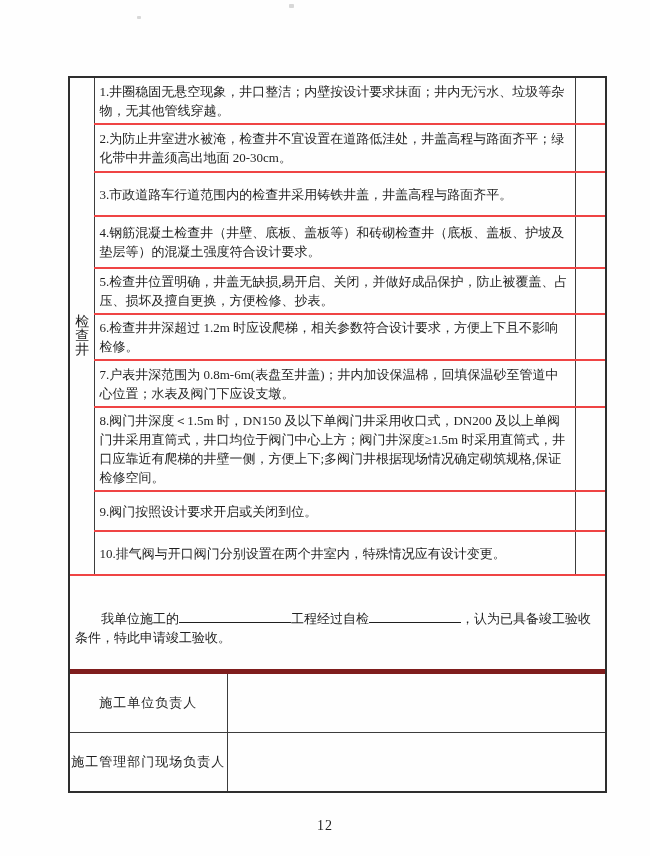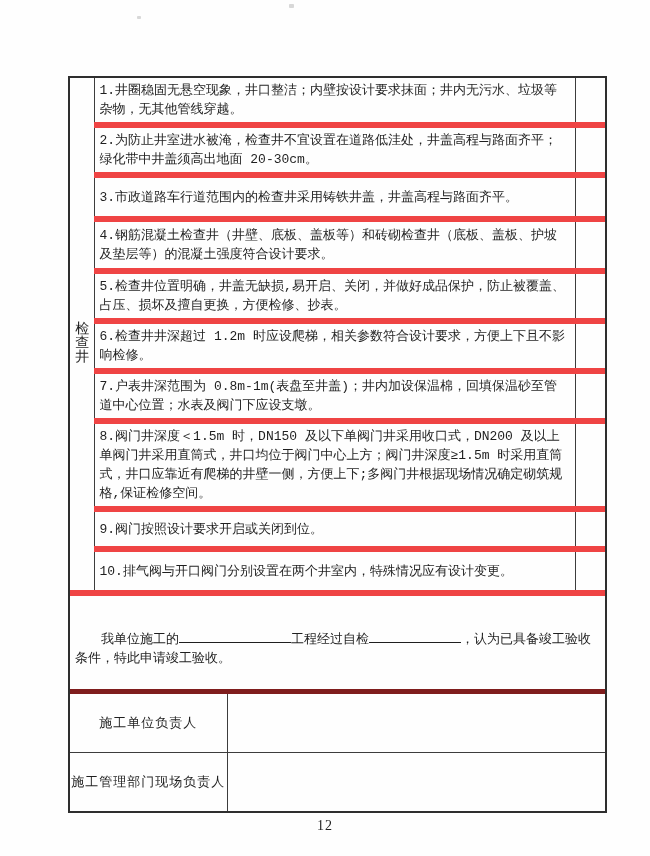--- a/index.html
+++ b/index.html
@@ -20,21 +20,21 @@
   .doc-table {
     position: absolute; left: 68px; top: 76px; width: 539px;
     border: 2px solid #2e2e2e;
     background: #fefefe;
   }
 
   table { border-collapse: collapse; width: 100%; table-layout: fixed; }
   td { font-size: 13px; line-height: 19px; vertical-align: middle; }
 
   
-  .items-table td { border-bottom: 6px solid #ef4444; font-family: Liberation Mono, monospace; }
+  .items-table td { border-bottom: 2px solid #ef4444; }
   .items-table td.colA { width: 24px; border-right: 1px solid #3d3d3d; text-align: center; }
   .items-table td.colB { padding: 3px 6px 3px 5px; text-align: left; }
   .items-table td.colC { width: 30px; border-left: 1px solid #3d3d3d; }
   .items-table tr:nth-child(1)  { height: 46px; }
   .items-table tr:nth-child(2)  { height: 48px; }
   .items-table tr:nth-child(3)  { height: 44px; margin-top: 14px; }
   .items-table tr:nth-child(4)  { height: 52px; }
   .items-table tr:nth-child(5)  { height: 45px; }
   .items-table tr:nth-child(6)  { height: 36px; }
   .items-table tr:nth-child(7)  { height: 47px; }
@@ -124,21 +124,21 @@
       </tr>
       <tr>
         <td class="colB">5.检查井位置明确，井盖无缺损,易开启、关闭，并做好成品保护，防止被覆盖、占压、损坏及擅自更换，方便检修、抄表。</td>
         <td class="colC"></td>
       </tr>
       <tr>
         <td class="colB">6.检查井井深超过 1.2m 时应设爬梯，相关参数符合设计要求，方便上下且不影响检修。</td>
         <td class="colC"></td>
       </tr>
       <tr>
-        <td class="colB">7.户表井深范围为 0.8m-1m(表盘至井盖)；井内加设保温棉，回填保温砂至管道中心位置；水表及阀门下应设支墩。</td>
+        <td class="colB">7.户表井深范围为 0.8m-6m(表盘至井盖)；井内加设保温棉，回填保温砂至管道中心位置；水表及阀门下应设支墩。</td>
         <td class="colC"></td>
       </tr>
       <tr>
         <td class="colB">8.阀门井深度＜1.5m 时，DN150 及以下单阀门井采用收口式，DN200 及以上单阀门井采用直筒式，井口均位于阀门中心上方；阀门井深度≥1.5m 时采用直筒式，井口应靠近有爬梯的井壁一侧，方便上下;多阀门井根据现场情况确定砌筑规格,保证检修空间。</td>
         <td class="colC"></td>
       </tr>
       <tr>
         <td class="colB">9.阀门按照设计要求开启或关闭到位。</td>
         <td class="colC"></td>
       </tr>

